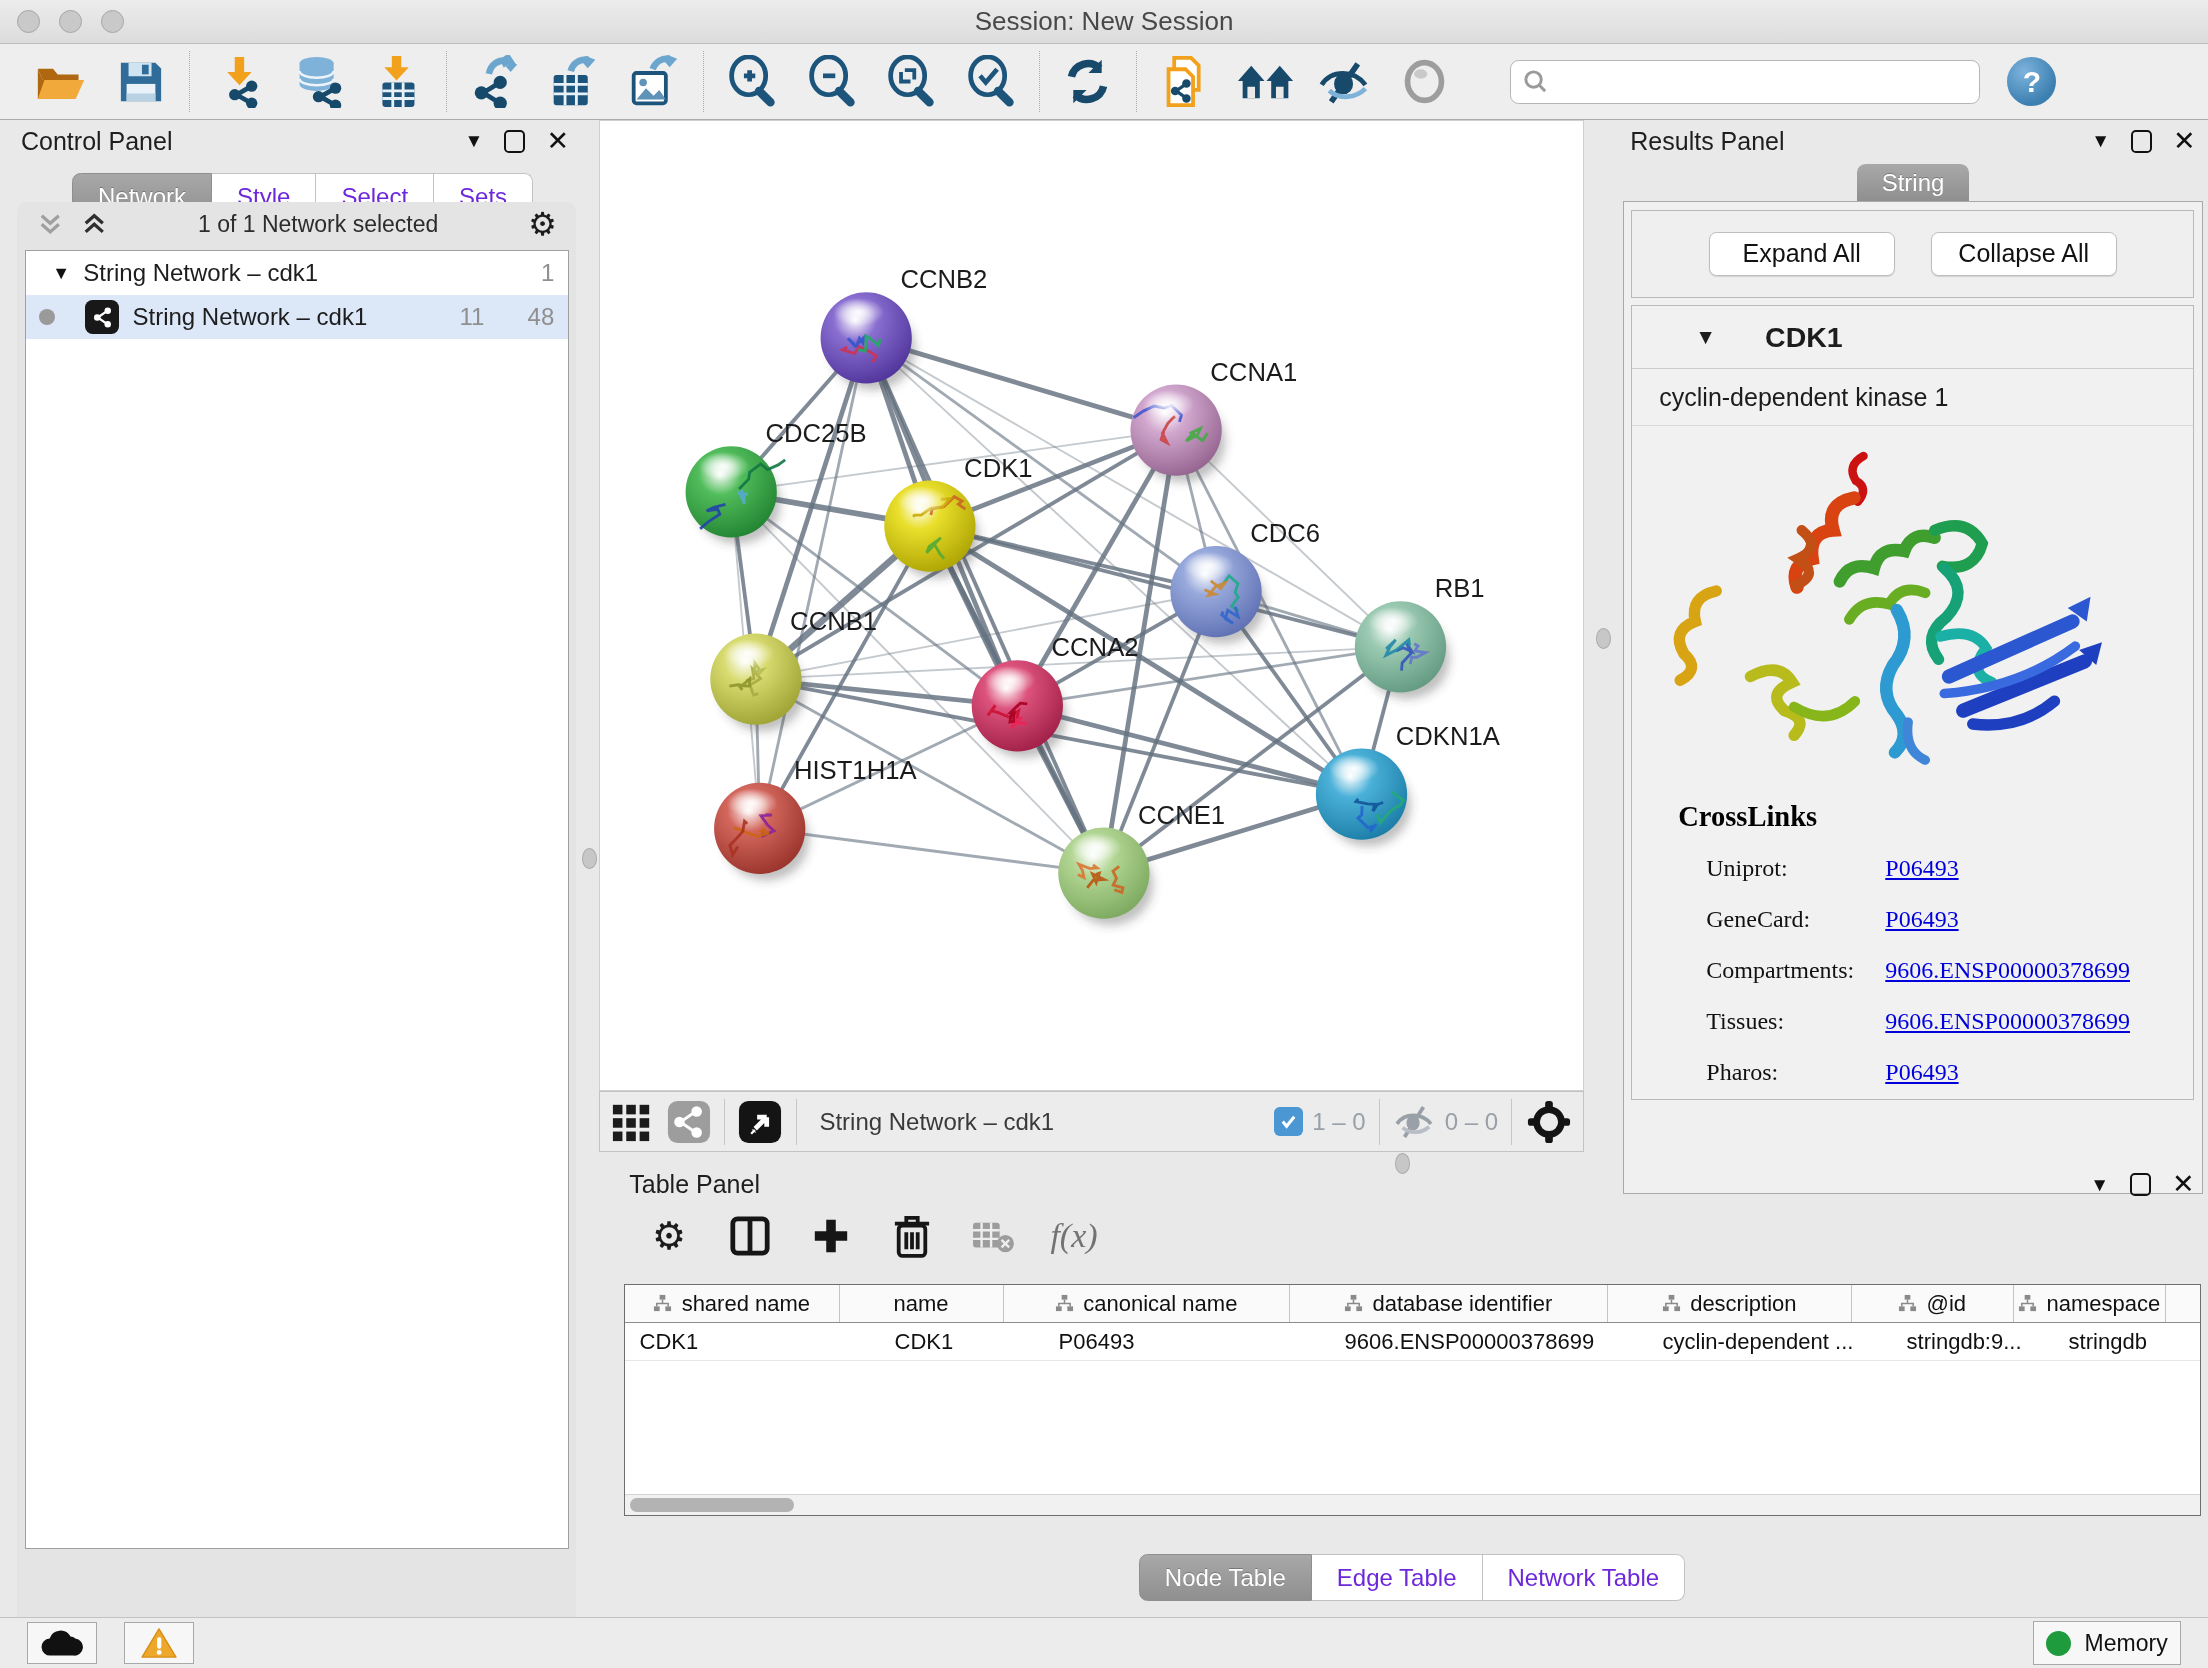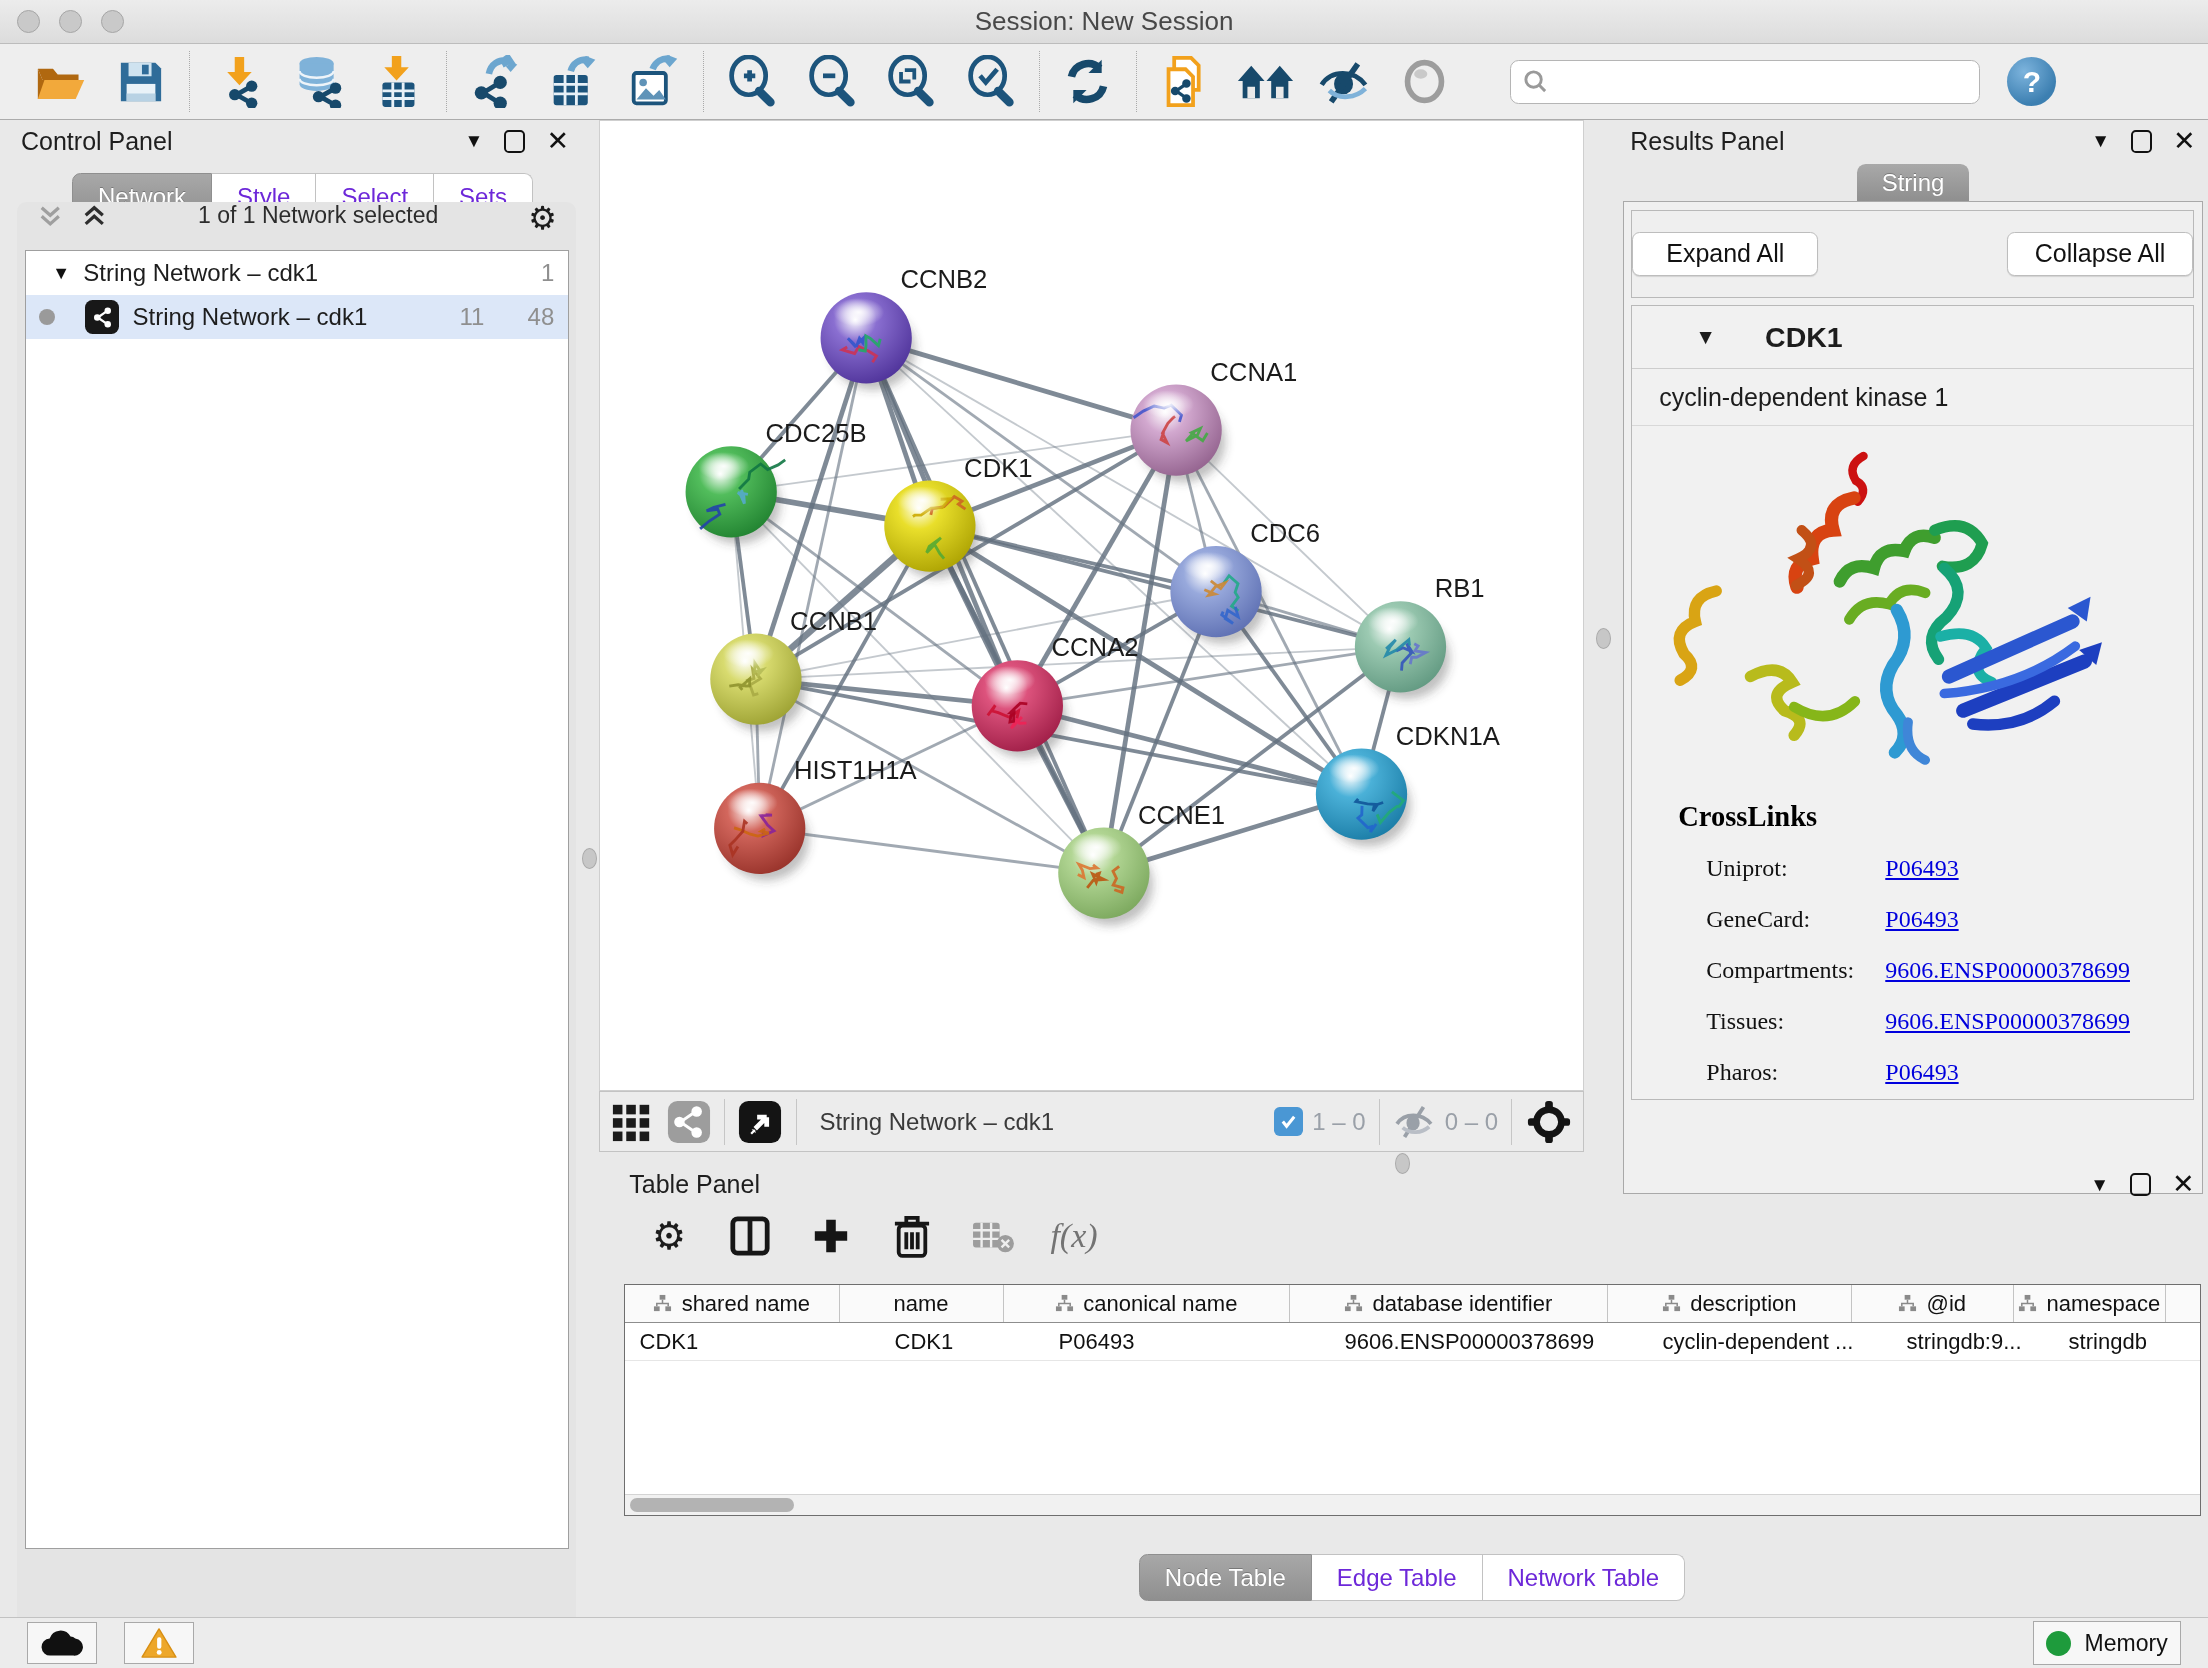--- a/index.html
+++ b/index.html
@@ -47,21 +47,21 @@
   .tab:last-child { border-radius:0 8.6px 8.6px 0; }
   .tab.sel { background:linear-gradient(#a8a8a8,#8f8f8f); color:#ffffff; border-color:#8f8f8f;
     text-shadow:0 -1px 0 rgba(0,0,0,.25); }
 
   
   .control-panel { left:0; top:120px; width:590px; height:1497px; }
   .cp-header { height:42px; padding:0 21px; }
   .cp-tabs { position:absolute; left:72px; top:53px; }
   .cp-body { position:absolute; left:17px; top:82px; width:559px; height:1489px;
     background:#e4e4e4; border-radius:9.5px 9.5px 0 0; }
-  .cp-subheader { height:44px; display:flex; padding:0 19px; gap:15px; }
+  .cp-subheader { height:44px; display:flex; align-items:center; padding:0 19px; gap:15px; }
   .chev { width:28.5px; height:28.5px; }
   .cp-sel-text { flex:1; text-align:center; font-size:23px; color:#2c2c2c; }
   .gear-glyph { font-size:32px; color:#1c1c1c; line-height:1; }
   .cp-list { position:absolute; left:7.6px; top:48px; width:544px; height:1299px; background:#ffffff;
     border:1.9px solid #9f9f9f; }
   .tree-row { height:44px; display:flex; align-items:center; font-size:24px; padding:0 13.3px; gap:13.3px; }
   .tree-row .count { color:#8f8f8f; }
   .tree-row.child { background:#dce7f8; }
   .tree-tri { font-size:18px; color:#111; margin-left:13.3px; }
   .bullet { width:16px; height:16px; border-radius:50%; background:#9a9a9a; }
@@ -85,21 +85,21 @@
 
   
   .results-panel { left:1617px; top:120px; width:592px; height:1103px; }
   .rp-header { height:42px; padding:0 13.3px; }
   .rp-tab { position:absolute; left:50%; transform:translateX(-50%); top:44px; width:112px; height:38px;
     background:linear-gradient(#a9a9a9,#8e8e8e); border-radius:8.6px 8.6px 0 0; color:#fff; font-size:24px;
     display:flex; align-items:center; justify-content:center; text-shadow:0 -1px 0 rgba(0,0,0,.25); }
   .rp-box { position:absolute; left:5.7px; top:81px; width:580px; height:993px; background:#f0f0f0;
     border:1.9px solid #a9a9a9; }
   .rp-btnrow { margin:7.6px; border:1px solid #b9b9b9; height:88px; display:flex; align-items:center;
-    justify-content:space-between; gap:36px; background:#efefef; }
+    justify-content:center; gap:36px; background:#efefef; }
   .rp-btn { min-width:186px; height:44px; background:#ffffff; border:1px solid #bdbdbd; border-radius:7.6px;
     font-size:25px; display:flex; align-items:center; justify-content:center; color:#111;
     box-shadow:0 1px 1px rgba(0,0,0,.12); }
   .cdk-box { margin:3.8px 7.6px; border:1px solid #b9b9b9; height:795px; position:relative; background:#f1f1f1; }
   .cdk-head { height:63px; display:flex; align-items:center; gap:49px; padding-left:63px;
     border-bottom:1px solid #cdcdcd; }
   .cdk-head .tri { font-size:21px; }
   .cdk-head .name { font-size:28.5px; font-weight:bold; }
   .cdk-desc { height:57px; display:flex; align-items:center; padding-left:27px; font-size:25px;
     border-bottom:1px solid #d8d8d8; color:#1c1c1c; }

